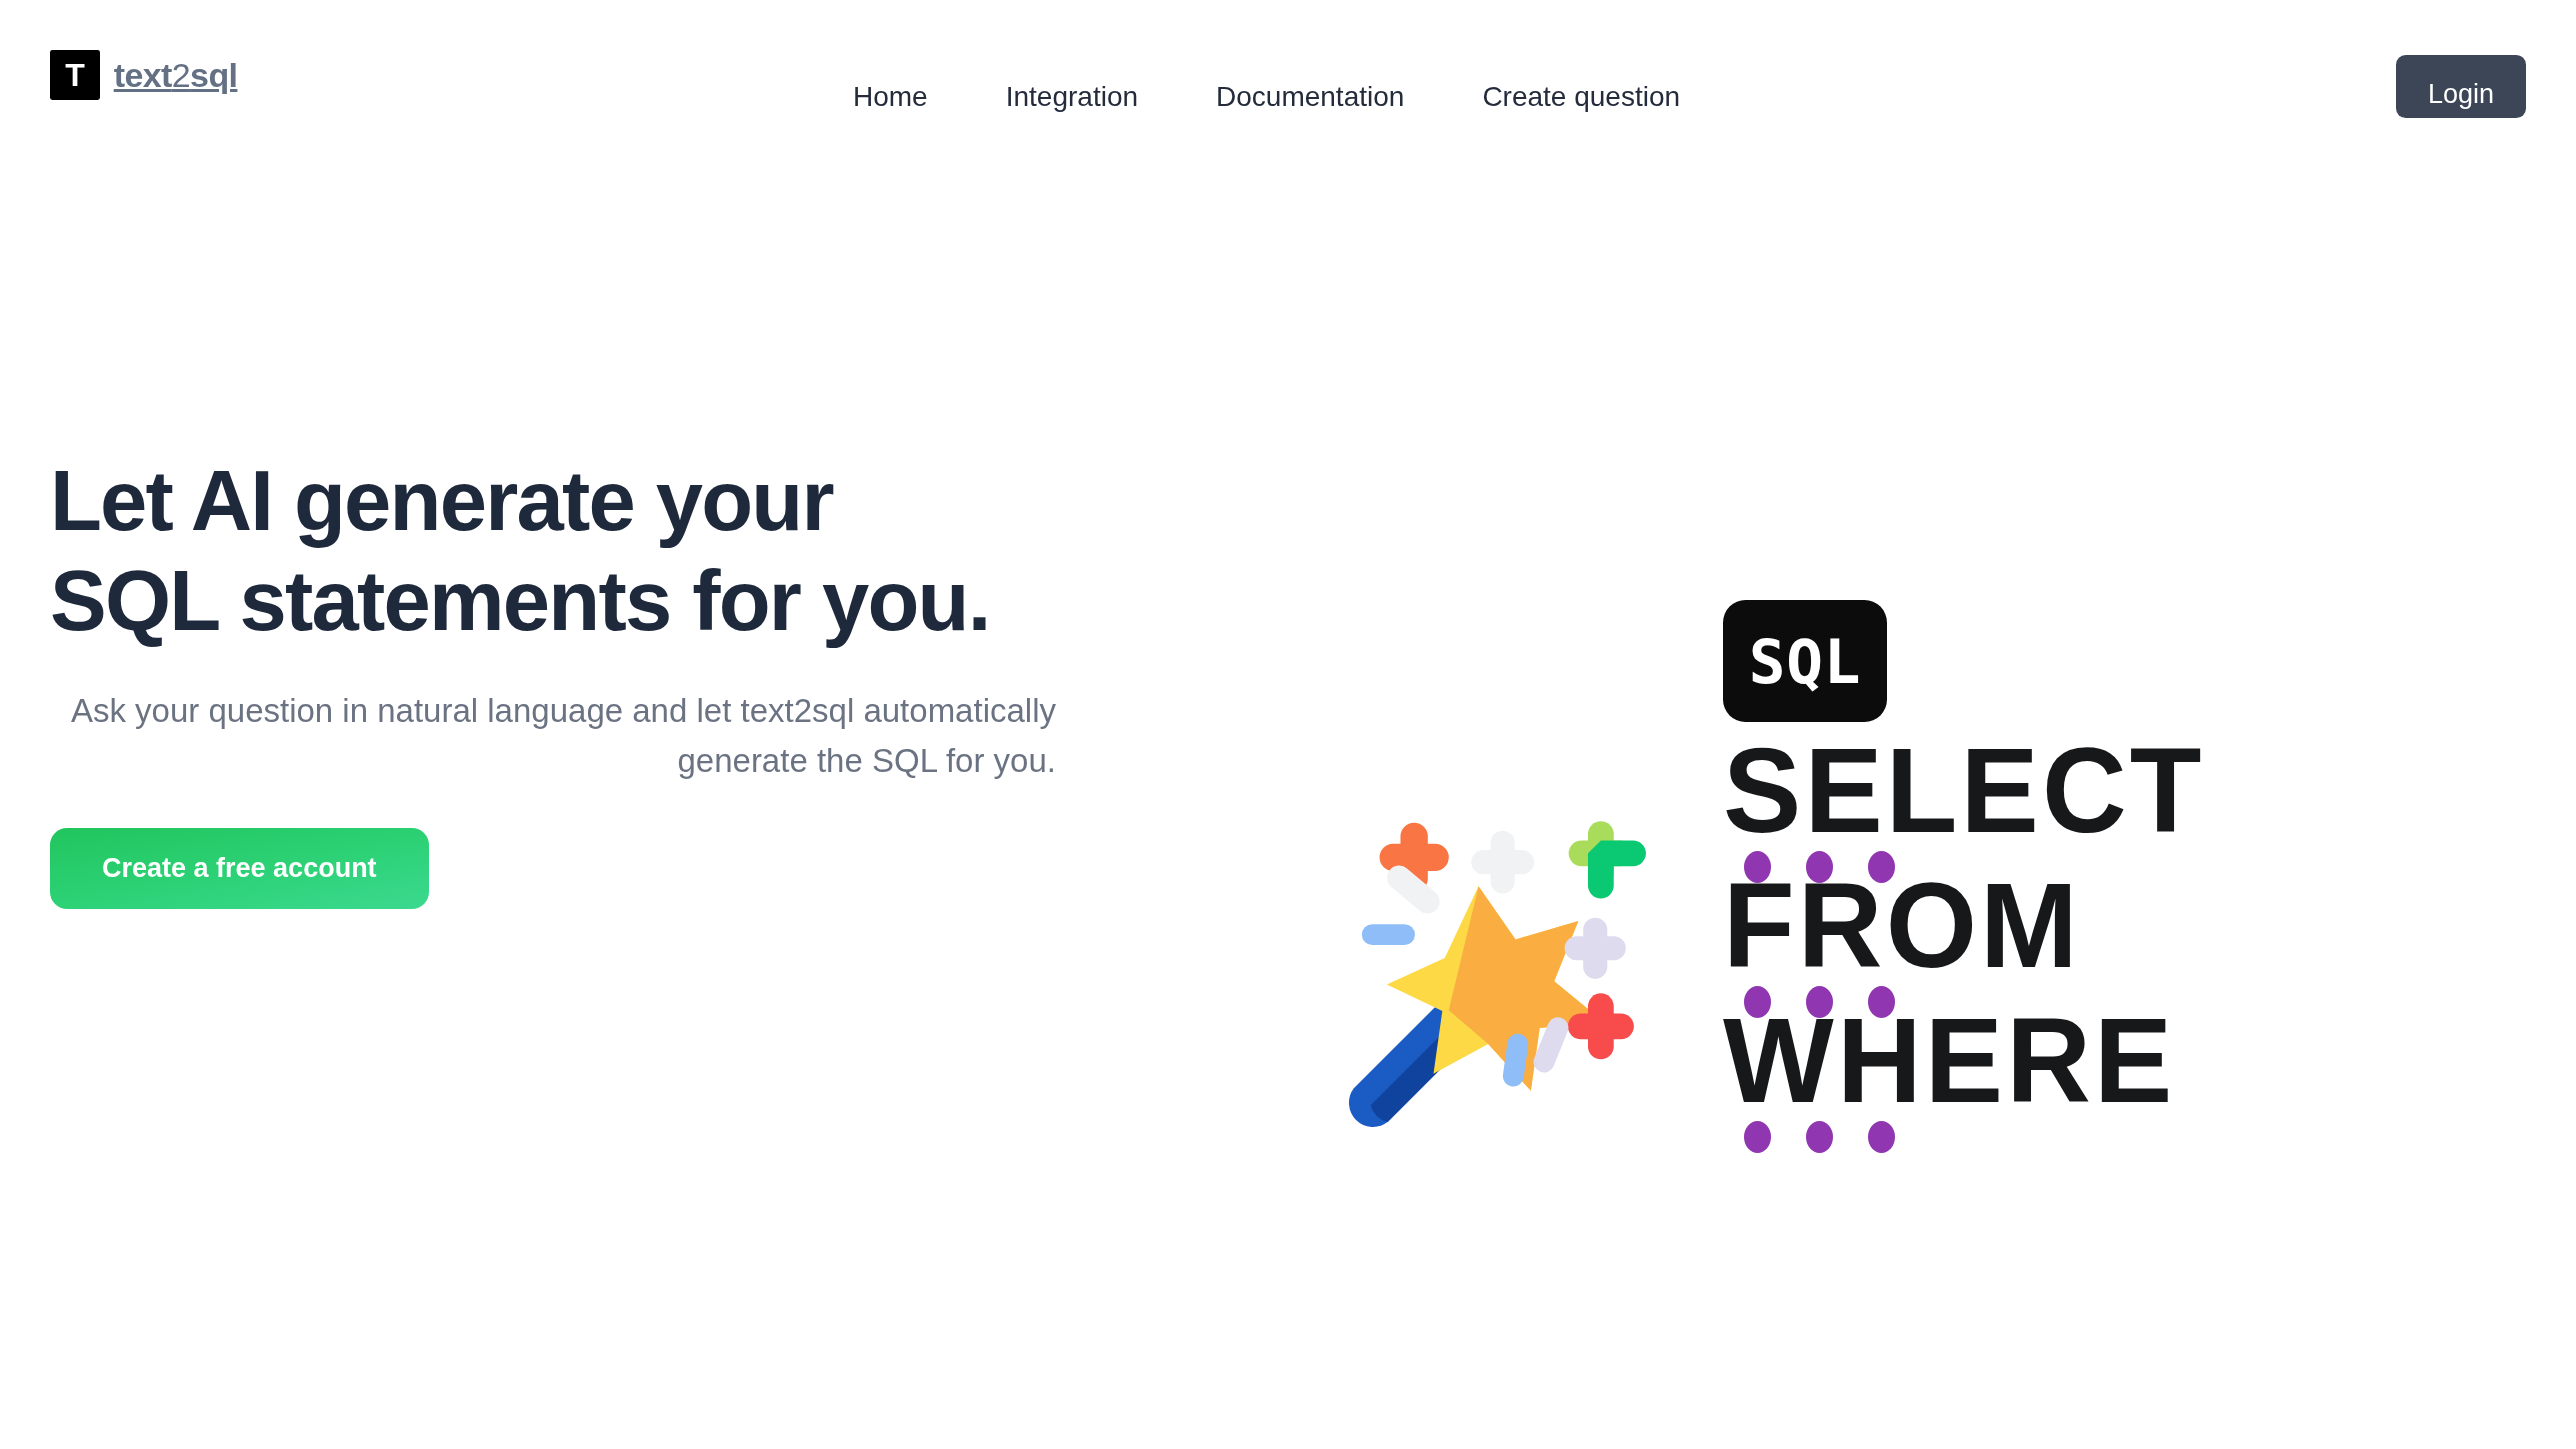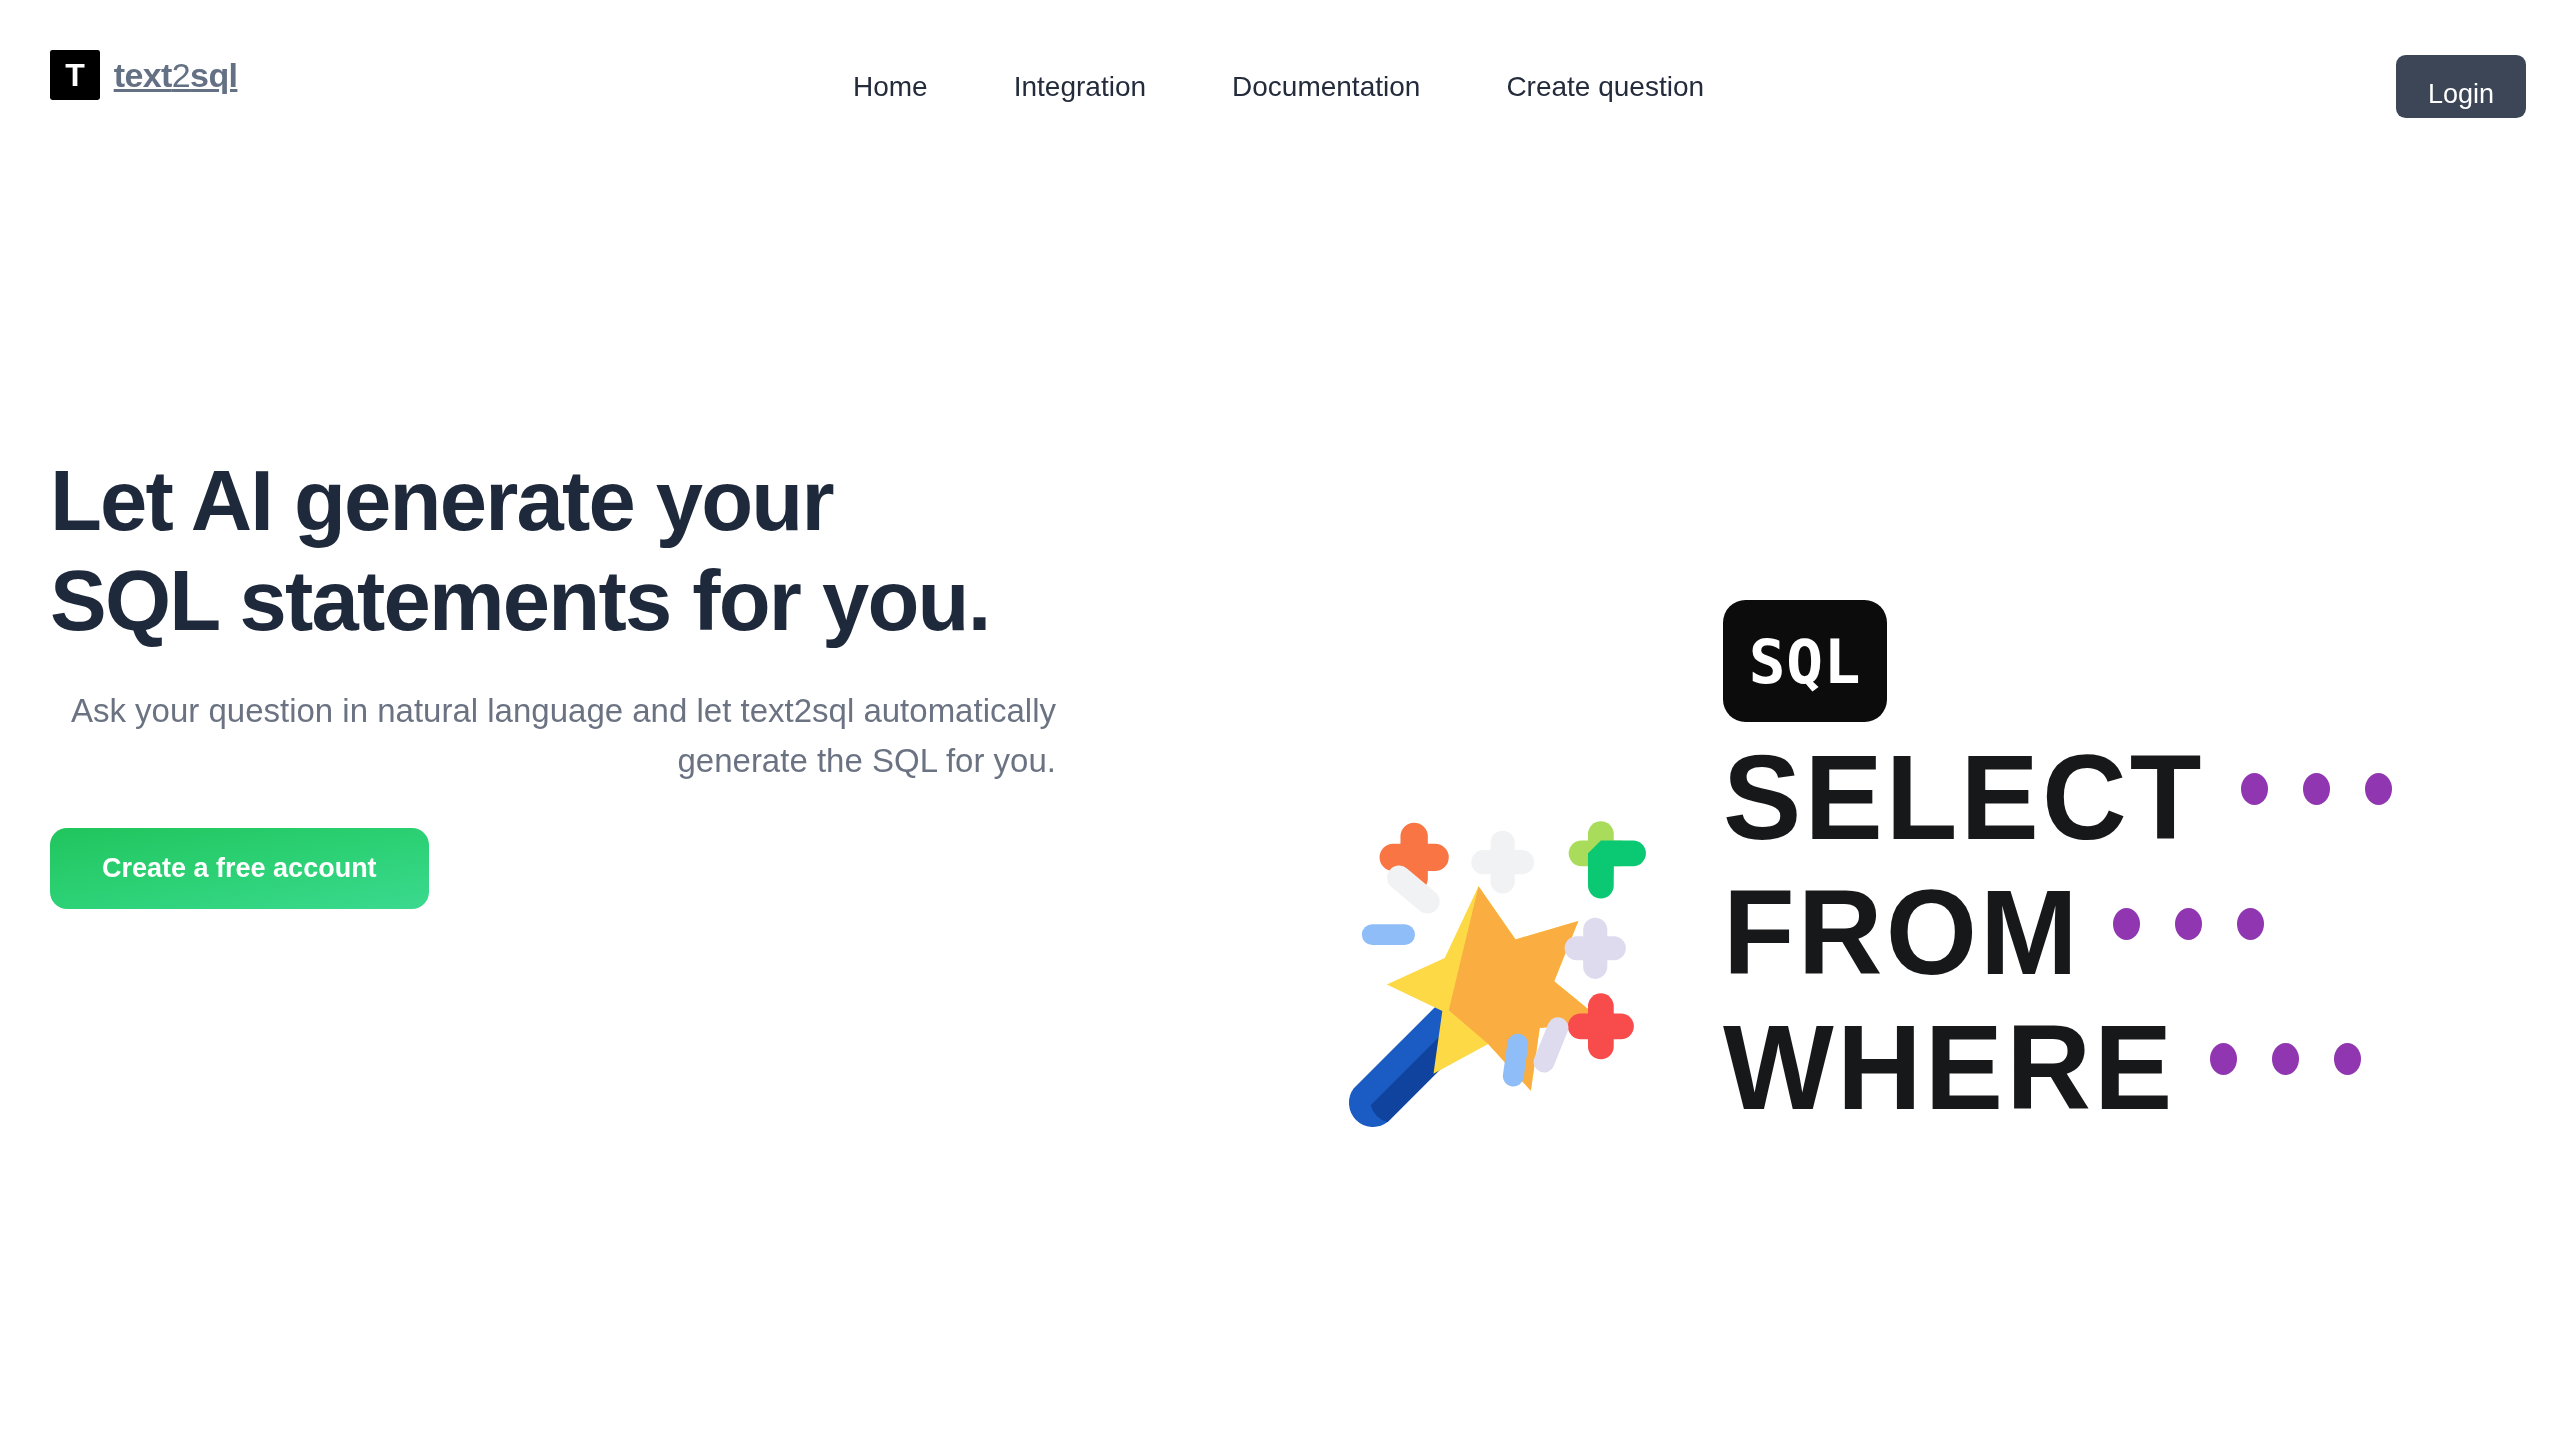--- a/index.html
+++ b/index.html
@@ -34,22 +34,22 @@
   .brand-name {
     font-size:34px; font-weight:bold;
     color:#647083;
     letter-spacing:-0.6px;
     white-space:nowrap;
     text-decoration:underline;
   }
   .brand-name .lw { font-weight:400; }
 
   .nav {
-    position:absolute; left:853px; top:63px;
-    display:flex; align-items:center; gap:8px;
+    position:absolute; left:853px; top:73px;
+    display:flex; align-items:center; gap:0;
   }
   .nav a {
     display:block;
     font-size:28px;
     color:#242c3c;
     text-decoration:none;
     padding:0 39px;
     white-space:nowrap;
     line-height:48px;
   }
@@ -132,22 +132,23 @@
   .sql-badge span {
     color:#ffffff;
     font-family:"DejaVu Sans Mono", monospace;
     font-size:61px;
     font-weight:bold;
     letter-spacing:0.8px;
     line-height:1;
   }
 
   .kw-line {
-    display:flex; align-items:center;
+    display:flex; align-items:flex-start;
     height:135px;
+    flex-direction:column;
   }
   .kw-text {
     font-family:"Liberation Sans", sans-serif;
     font-weight:bold;
     font-size:121px;
     line-height:121px;
     color:#17181a;
     letter-spacing:3.2px;
     transform:scaleX(0.97);
     transform-origin:left bottom;

